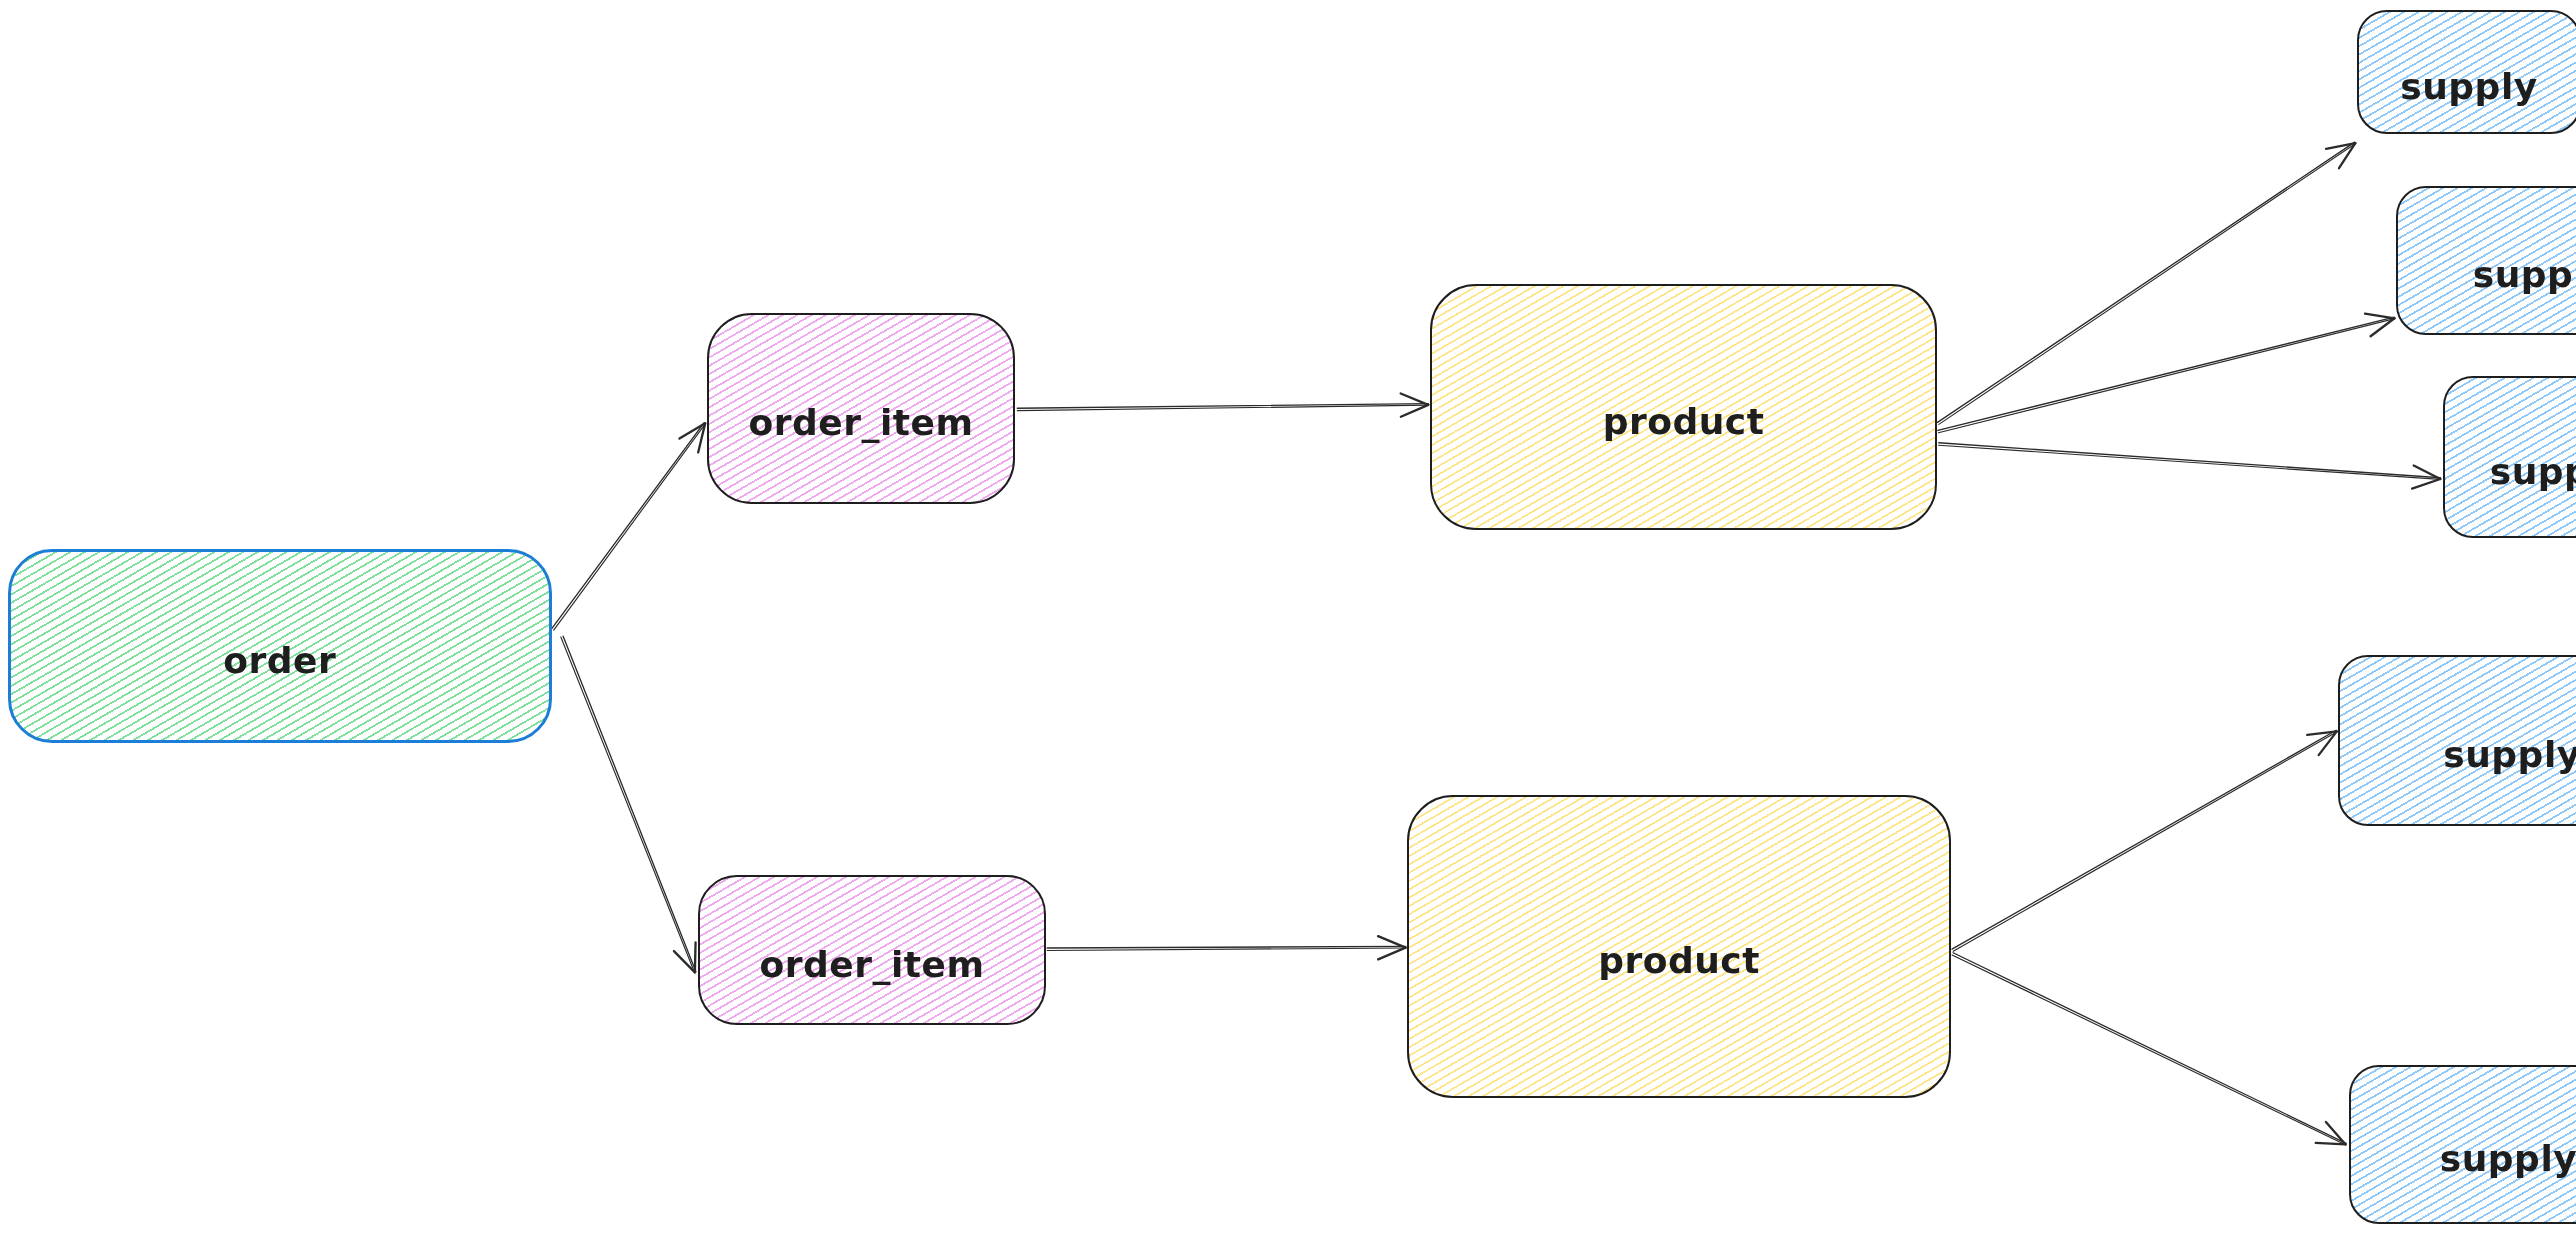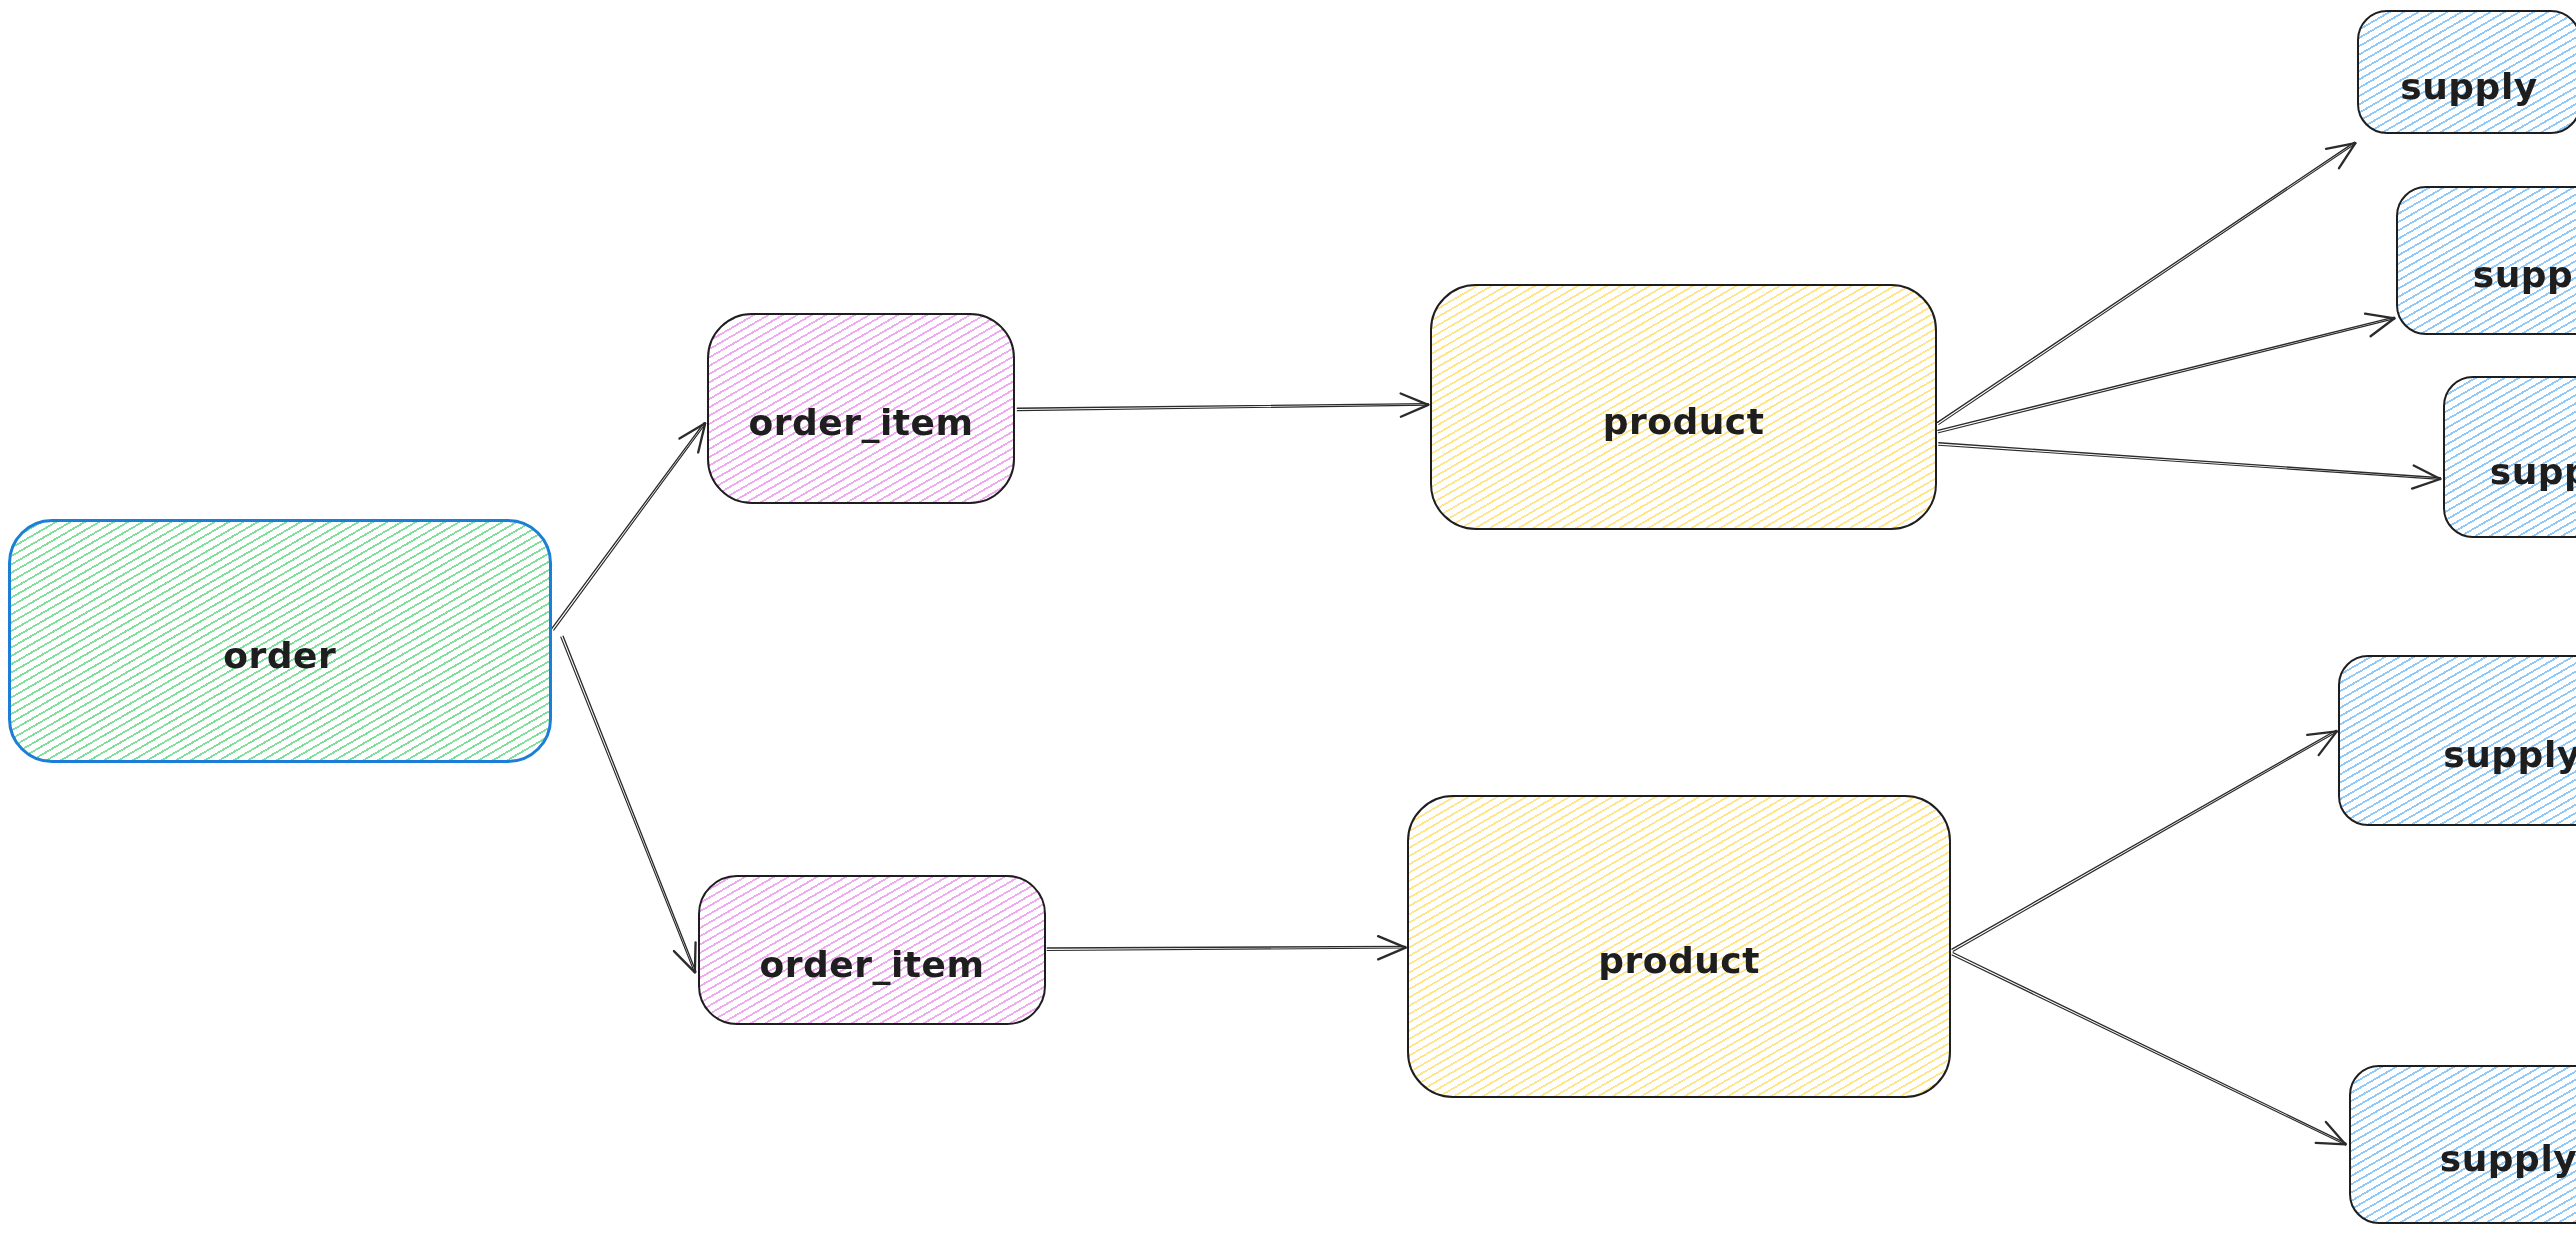--- a/index.html
+++ b/index.html
@@ -91,21 +91,21 @@
         <line x1="4536" y1="1420" x2="4478.402276235514" y2="1426.819253415882" stroke="#2b2b2b" stroke-width="4.5" stroke-linecap="round"></line>
       </g>
       <g>
         <line x1="3791.0471952960083" y1="1849.8405134841778" x2="4554.047195296008" y2="2219.840513484178" stroke="#2b2b2b" stroke-width="2.6" stroke-linecap="round"></line>
         <line x1="3788.9528047039917" y1="1854.1594865158222" x2="4552.6858414111975" y2="2222.6478459547466" stroke="#2b2b2b" stroke-width="2.2" stroke-linecap="round"></line>
         <line x1="4553" y1="2222" x2="4495.076950218103" y2="2219.013312208513" stroke="#2b2b2b" stroke-width="4.5" stroke-linecap="round"></line>
         <line x1="4553" y1="2222" x2="4514.787141269941" y2="2178.367702012425" stroke="#2b2b2b" stroke-width="4.5" stroke-linecap="round"></line>
       </g>
     </svg>
 
-<div class="node" style="left: 7.7px; top: 519px; width: 544px; height: 244px; border-width: 3.1px; border-color: rgb(28, 126, 214); border-radius: 44px; background-image: repeating-linear-gradient(150deg, rgb(126, 224, 154) 0px, rgb(126, 224, 154) 1.8px, transparent 1.8px, transparent 7.2px); text-align: right;">
+<div class="node" style="left: 7.7px; top: 549px; width: 544px; height: 194px; border-width: 3.1px; border-color: rgb(28, 126, 214); border-radius: 44px; background-image: repeating-linear-gradient(150deg, rgb(126, 224, 154) 0px, rgb(126, 224, 154) 1.8px, transparent 1.8px, transparent 7.2px); text-align: right;">
       <span class="label" style="color: rgb(30, 30, 30);">order</span>
     </div>
     <div class="node" style="left: 707px; top: 313px; width: 308px; height: 191px; border-width: 2.6px; border-color: rgb(30, 30, 30); border-radius: 45px; background-image: repeating-linear-gradient(150deg, rgb(240, 168, 240) 0px, rgb(240, 168, 240) 1.8px, transparent 1.8px, transparent 7.2px);">
       <span class="label" style="color: rgb(30, 30, 30);">order_item</span>
     </div>
     <div class="node" style="left: 698px; top: 875px; width: 348px; height: 150px; border-width: 2.6px; border-color: rgb(30, 30, 30); border-radius: 39px; background-image: repeating-linear-gradient(150deg, rgb(240, 168, 240) 0px, rgb(240, 168, 240) 1.8px, transparent 1.8px, transparent 7.2px);">
       <span class="label" style="color: rgb(30, 30, 30);">order_item</span>
     </div>
     <div class="node" style="left: 1430px; top: 284px; width: 507px; height: 246px; border-width: 2.6px; border-color: rgb(30, 30, 30); border-radius: 46px; background-image: repeating-linear-gradient(150deg, rgb(255, 229, 138) 0px, rgb(255, 229, 138) 1.8px, transparent 1.8px, transparent 7.2px);">
       <span class="label" style="color: rgb(30, 30, 30);">product</span>

